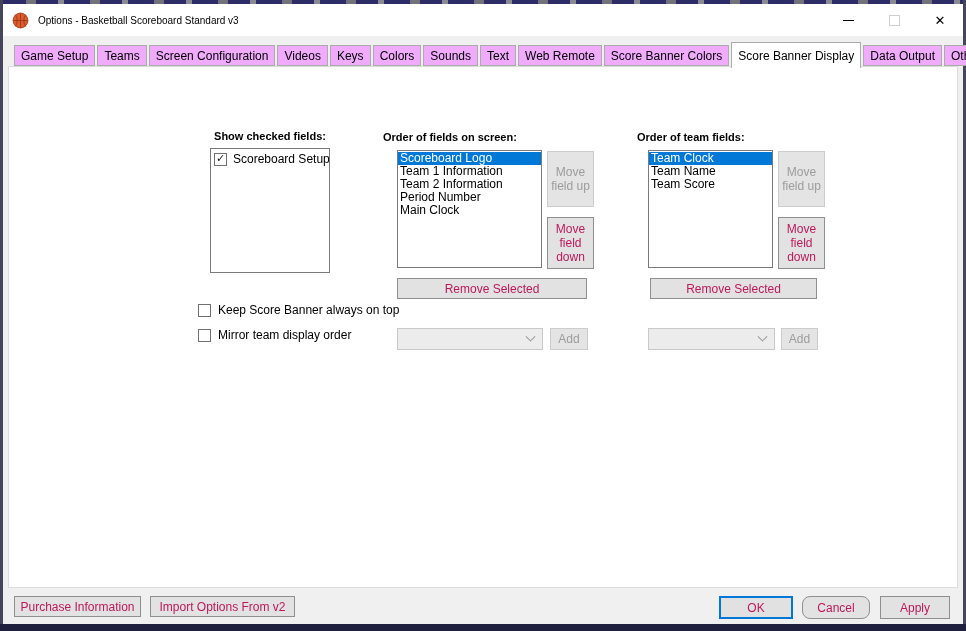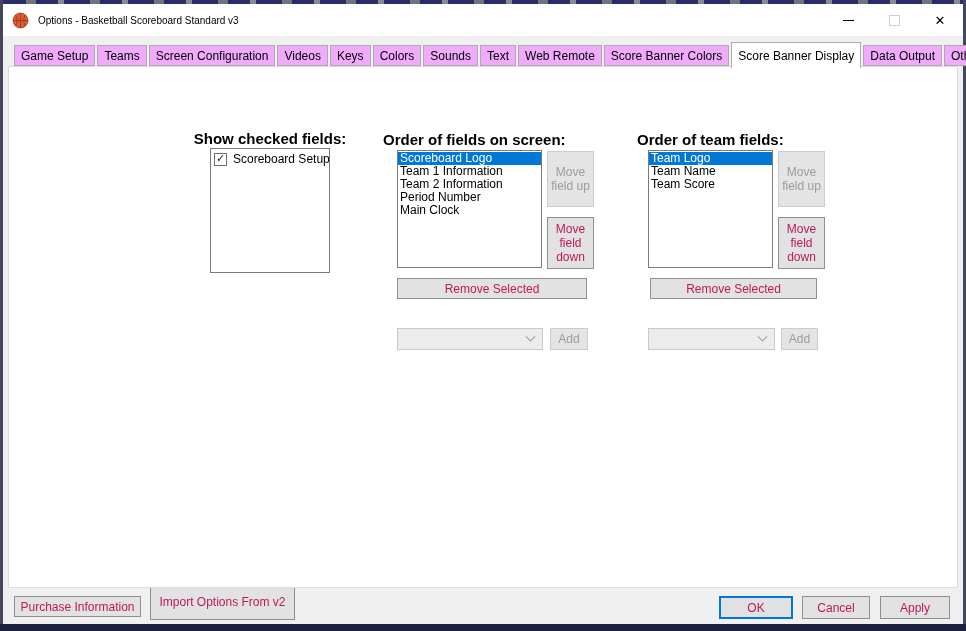--- a/index.html
+++ b/index.html
@@ -27,21 +27,21 @@
   .close-glyph{font-size:13px;color:#000;line-height:1;}
   
   .tabstrip{position:absolute;top:42px;left:14px;height:26px;display:flex;align-items:flex-end;z-index:3;}
   .tab{box-sizing:border-box;height:21px;margin-bottom:2px;margin-right:2px;padding:3px 6px 0;
     background:#f0abfc;border:1px solid #ababab;white-space:nowrap;}
   .tab.selected{height:26px;margin-bottom:0;padding-top:6px;background:#fff;border-bottom:none;z-index:4;}
   
   .panel{position:absolute;top:66px;left:8px;width:950px;height:522px;box-sizing:border-box;
     background:#fff;border:1px solid #dcdcdc;z-index:1;}
   .panel .abs{position:absolute;}
-  .grp-label{font-weight:bold;font-size:15px;white-space:nowrap;}
+  .grp-label{font-weight:bold;font-size:11px;white-space:nowrap;}
   .listbox{box-sizing:border-box;background:#fff;border:1px solid #7a7a7a;overflow:hidden;padding-top:1px;}
   .lrow{line-height:13px;height:13px;padding:0 2px;white-space:nowrap;}
   .lrow.selected{background:#0078d7;color:#fff;}
   .crow{display:flex;align-items:center;gap:6px;padding:2px 0 0 3px;}
   .cb{box-sizing:border-box;width:13px;height:13px;border:1px solid #707070;background:#fff;flex:none;
     display:inline-flex;align-items:center;justify-content:center;font-size:11px;color:#1c1c1c;}
   .cb.on::after{content:"✓";margin-top:-1px;}
   .cb-label{white-space:nowrap;}
   .optrow{display:flex;align-items:center;gap:7px;margin-bottom:11px;}
   
@@ -123,38 +123,48 @@
     <div class="abs btn" style="left:538px;top:150px;width:47px;height:52px;padding:2px;">Move field down</div>
     <div class="abs btn" style="left:388px;top:211px;width:190px;height:21px;">Remove Selected</div>
     <div class="abs combo" style="left:388px;top:261px;width:146px;height:22px;">
       <span style="margin-left:4px;color:#9c9c9c;"></span>
       <span class="chev"></span>
     </div>
     <div class="abs btn disabled" style="left:541px;top:261px;width:38px;height:22px;">Add</div>
 
     <div class="abs grp-label" style="left:628px;top:64px;">Order of team fields:</div>
     <div class="abs listbox" style="left:639px;top:83px;width:125px;height:118px;">
-        <div class="lrow selected">Team Logo</div>
+        <div class="lrow selected">Team Clock</div>
         <div class="lrow">Team Name</div>
         <div class="lrow">Team Score</div>
       </div>
     <div class="abs btn disabled" style="left:769px;top:84px;width:47px;height:56px;padding:2px;">Move field up</div>
     <div class="abs btn" style="left:769px;top:150px;width:47px;height:52px;padding:2px;">Move field down</div>
     <div class="abs btn" style="left:641px;top:211px;width:167px;height:21px;">Remove Selected</div>
     <div class="abs combo" style="left:639px;top:261px;width:127px;height:22px;">
       <span style="margin-left:4px;color:#9c9c9c;"></span>
       <span class="chev"></span>
     </div>
     <div class="abs btn disabled" style="left:772px;top:261px;width:37px;height:22px;">Add</div>
 
+    <div class="abs" style="left:189px;top:236px;">
+        <div class="optrow">
+          <span class="cb"></span>
+          <span class="cb-label">Keep Score Banner always on top</span>
+        </div>
+        <div class="optrow">
+          <span class="cb"></span>
+          <span class="cb-label">Mirror team display order</span>
+        </div>
+      </div>
 
   </div>
 
   <div class="btn footer-btn" style="left:14px;top:596px;width:127px;height:21px;">Purchase Information</div>
-  <div class="btn footer-btn" style="left:150px;top:584px;width:145px;height:36px;">Import Options From v2</div>
+  <div class="btn footer-btn" style="left:150px;top:596px;width:145px;height:21px;">Import Options From v2</div>
   <div class="btn default footer-btn" style="left:719px;top:596px;width:74px;height:23px;">OK</div>
-  <div class="btn footer-btn" style="left:802px;top:596px;width:68px;height:23px;">Cancel</div>
+  <div class="btn footer-btn" style="left:802px;top:596px;width:68px;height:23px;border-radius:8px;">Cancel</div>
   <div class="btn footer-btn" style="left:880px;top:596px;width:70px;height:23px;">Apply</div>
 
   <div class="frame-left"></div>
   <div class="frame-right"></div>
   <div class="frame-bottom"></div>
 </div>
 
 </body></html>

